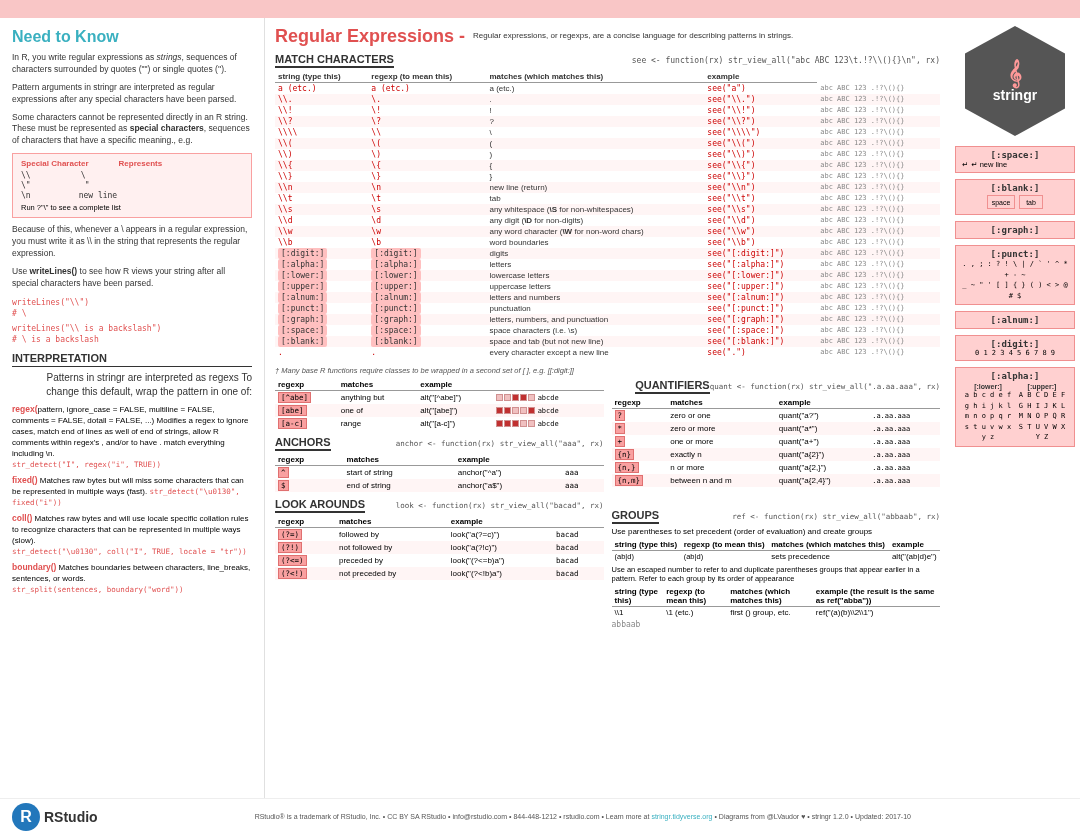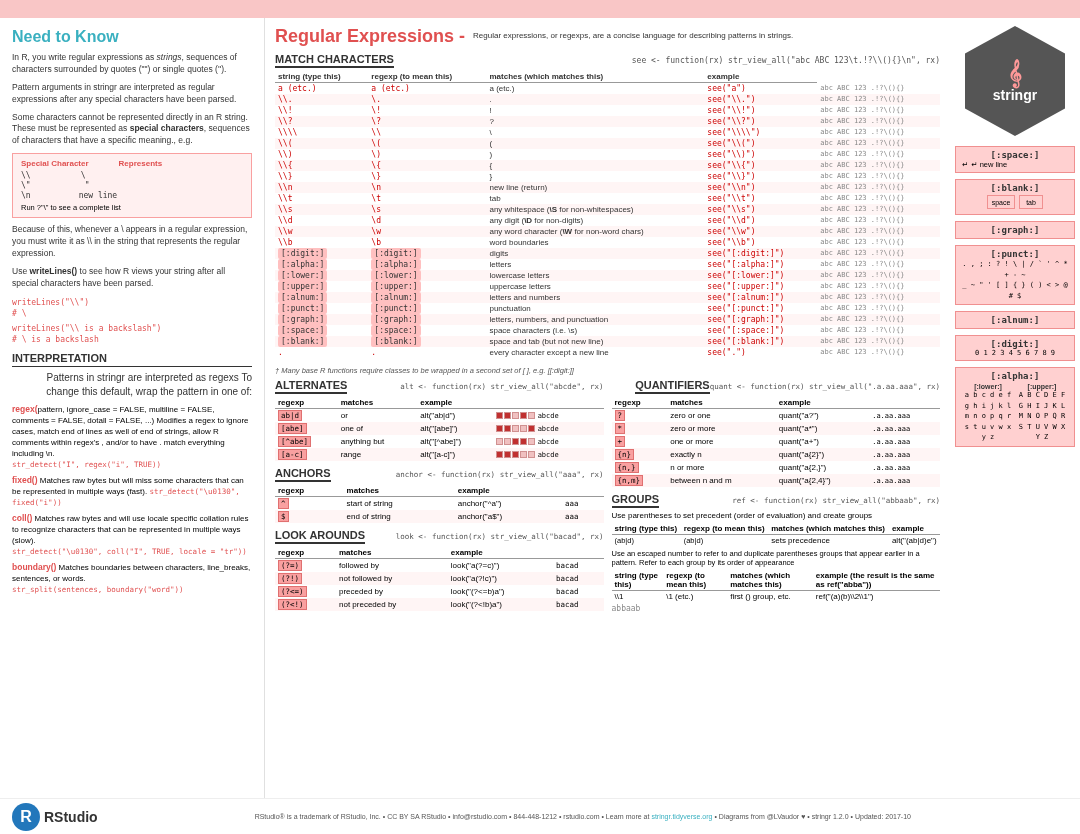--- a/index.html
+++ b/index.html
@@ -627,43 +627,39 @@
               <td style="font-size:7px; font-family:monospace; color:#888;">abc ABC 123 .!?\(){}</td>
             </tr>
         </tbody>
       </table>
       <div class="note-line">† Many base R functions require classes to be wrapped in a second set of [ ], e.g. [[:digit:]]</div>
     </div>
 
     <div class="two-col-section">
 
       <div>
-        <div style="display:flex; justify-content:space-between; align-items:baseline;">
-          <div class="section-header">ALTERNATES</div>
-          <div style="font-family:monospace; font-size:7.5px; color:#555;">alt &lt;- function(rx) str_view_all("abcde", rx)</div>
-        </div>
         <table class="alt-table">
           <thead>
             <tr>
               <th>regexp</th>
               <th>matches</th>
               <th>example</th>
               <th></th>
             </tr>
           </thead>
           <tbody>
             <tr>
-              <td><span class="pink-box">ab|d</span></td>
-              <td>or</td>
-              <td class="mono">alt("ab|d")</td>
+              <td><span class="pink-box">[^abe]</span></td>
+              <td>anything but</td>
+              <td class="mono">alt("[^abe]")</td>
               <td>
                 <div class="alt-vis">
-                  <span class="alt-sq hi"></span>
+                  <span class="alt-sq"></span>
+                    <span class="alt-sq"></span>
                     <span class="alt-sq hi"></span>
-                    <span class="alt-sq"></span>
                     <span class="alt-sq hi"></span>
                     <span class="alt-sq"></span>
                   <span style="font-size:7px; margin-left:2px; font-family:monospace;">abcde</span>
                 </div>
               </td>
             </tr>
             <tr>
               <td><span class="pink-box">[abe]</span></td>
               <td>one of</td>
               <td class="mono">alt("[abe]")</td>
@@ -672,35 +668,20 @@
                   <span class="alt-sq hi"></span>
                     <span class="alt-sq hi"></span>
                     <span class="alt-sq"></span>
                     <span class="alt-sq"></span>
                     <span class="alt-sq hi"></span>
                   <span style="font-size:7px; margin-left:2px; font-family:monospace;">abcde</span>
                 </div>
               </td>
             </tr>
             <tr>
-              <td><span class="pink-box">[^abe]</span></td>
-              <td>anything but</td>
-              <td class="mono">alt("[^abe]")</td>
-              <td>
-                <div class="alt-vis">
-                  <span class="alt-sq"></span>
-                    <span class="alt-sq"></span>
-                    <span class="alt-sq hi"></span>
-                    <span class="alt-sq hi"></span>
-                    <span class="alt-sq"></span>
-                  <span style="font-size:7px; margin-left:2px; font-family:monospace;">abcde</span>
-                </div>
-              </td>
-            </tr>
-            <tr>
               <td><span class="pink-box">[a-c]</span></td>
               <td>range</td>
               <td class="mono">alt("[a-c]")</td>
               <td>
                 <div class="alt-vis">
                   <span class="alt-sq hi"></span>
                     <span class="alt-sq hi"></span>
                     <span class="alt-sq hi"></span>
                     <span class="alt-sq"></span>
                     <span class="alt-sq"></span>
@@ -833,21 +814,21 @@
             </tr>
             <tr>
               <td><span class="pink-box">{n,m}</span></td>
               <td>between n and m</td>
               <td class="mono">quant("a{2,4}")</td>
               <td style="font-family:monospace; font-size:7px;">.a.aa.aaa</td>
             </tr>
           </tbody>
         </table>
 
-        <div style="margin-top:6px;">
+        <div style="margin-top:22px;">
           <div style="display:flex; justify-content:space-between; align-items:baseline;">
             <div class="section-header">GROUPS</div>
             <div style="font-family:monospace; font-size:7.5px; color:#555;">ref &lt;- function(rx) str_view_all("abbaab", rx)</div>
           </div>
           <p style="font-size:8px; margin-bottom:3px;">Use parentheses to set precedent (order of evaluation) and create groups</p>
           <table class="alt-table">
             <thead>
               <tr>
                 <th>string (type this)</th>
                 <th>regexp (to mean this)</th>

